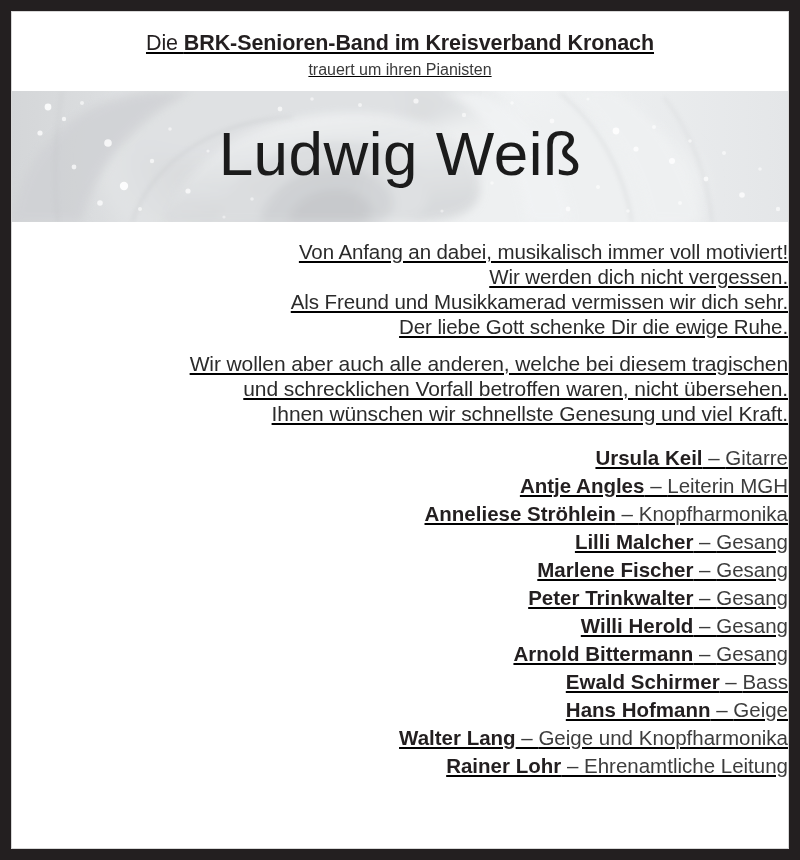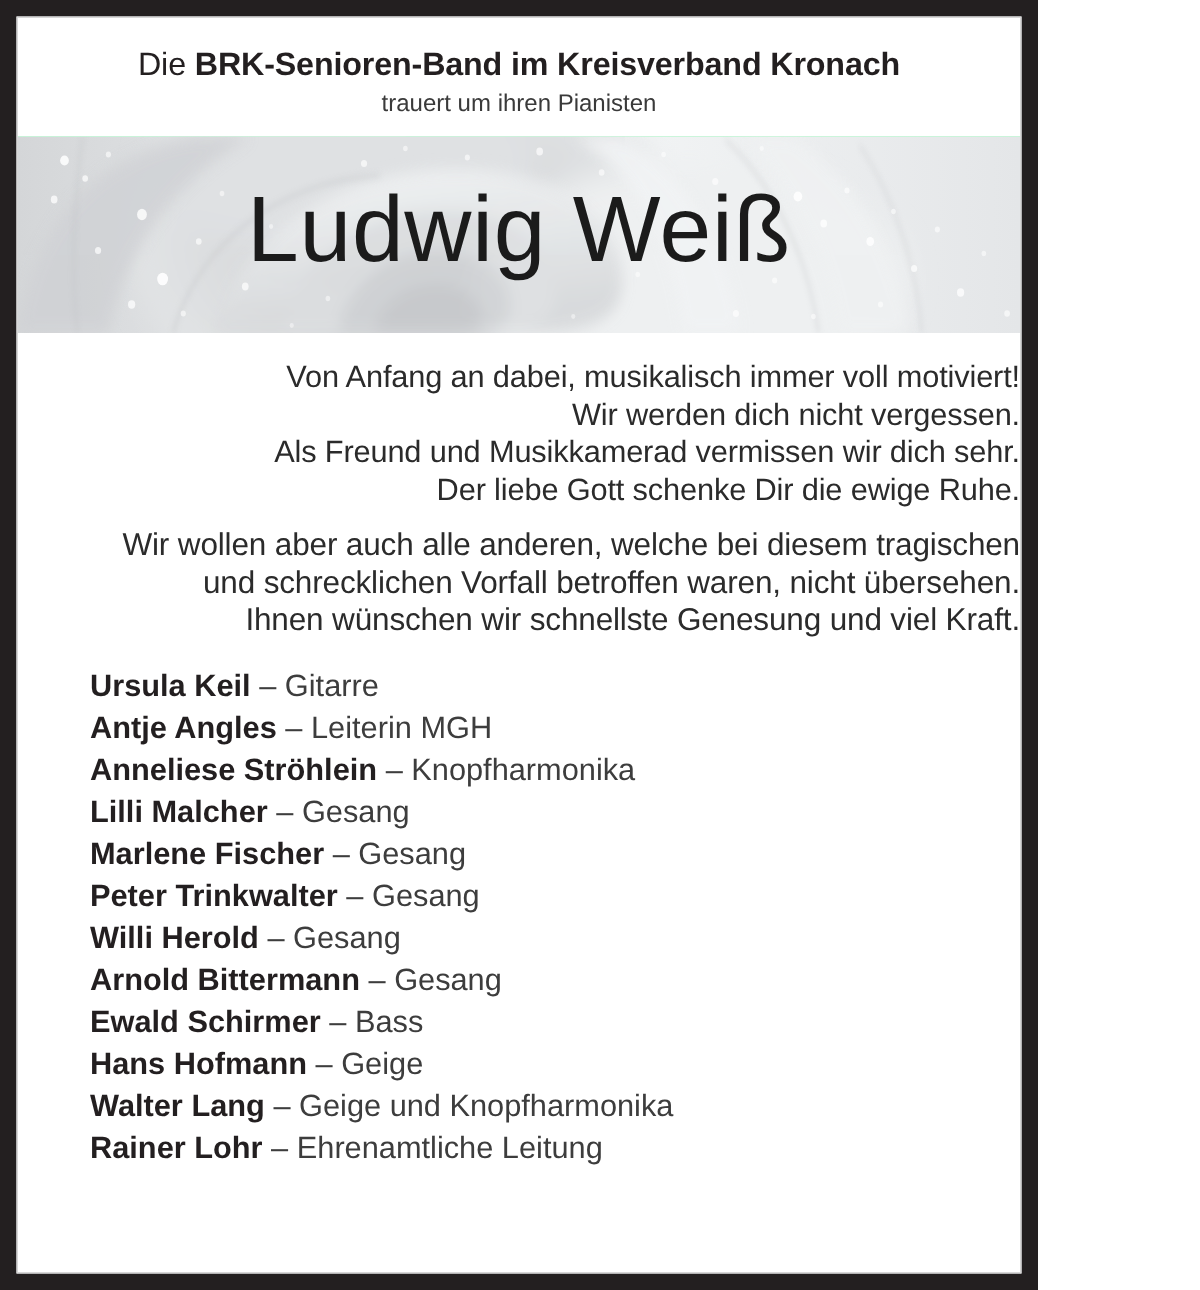--- a/index.html
+++ b/index.html
@@ -7,26 +7,27 @@
     padding: 0;
     background: #ffffff;
   }
   body {
     font-family: "Liberation Sans", sans-serif;
     -webkit-font-smoothing: antialiased;
   }
 
   #notice {
     position: relative;
-    width: 692px;
+    width: 800px;
     height: 860px;
     box-sizing: border-box;
     background: #231f20;
     padding: 11px;
     overflow: hidden;
+    text-decoration: underline;
   }
 
   .inner-frame {
     position: relative;
     width: 100%;
     height: 100%;
     box-sizing: border-box;
     border: 1px solid #d7d7d7;
     background: #ffffff;
     overflow: hidden;
@@ -108,21 +109,21 @@
   .message .line {
     font-size: 21px;
     font-weight: 400;
     line-height: 25px;
     letter-spacing: -0.1px;
   }
 
   
   .signatories {
     margin-top: 18px;
-    text-align: left;
+    text-align: right;
     margin-left: 48px;
   }
   .sig-row {
     font-size: 20.5px;
     line-height: 28px;
     color: #231f20;
     white-space: nowrap;
   }
   .sig-name {
     font-weight: 700;

